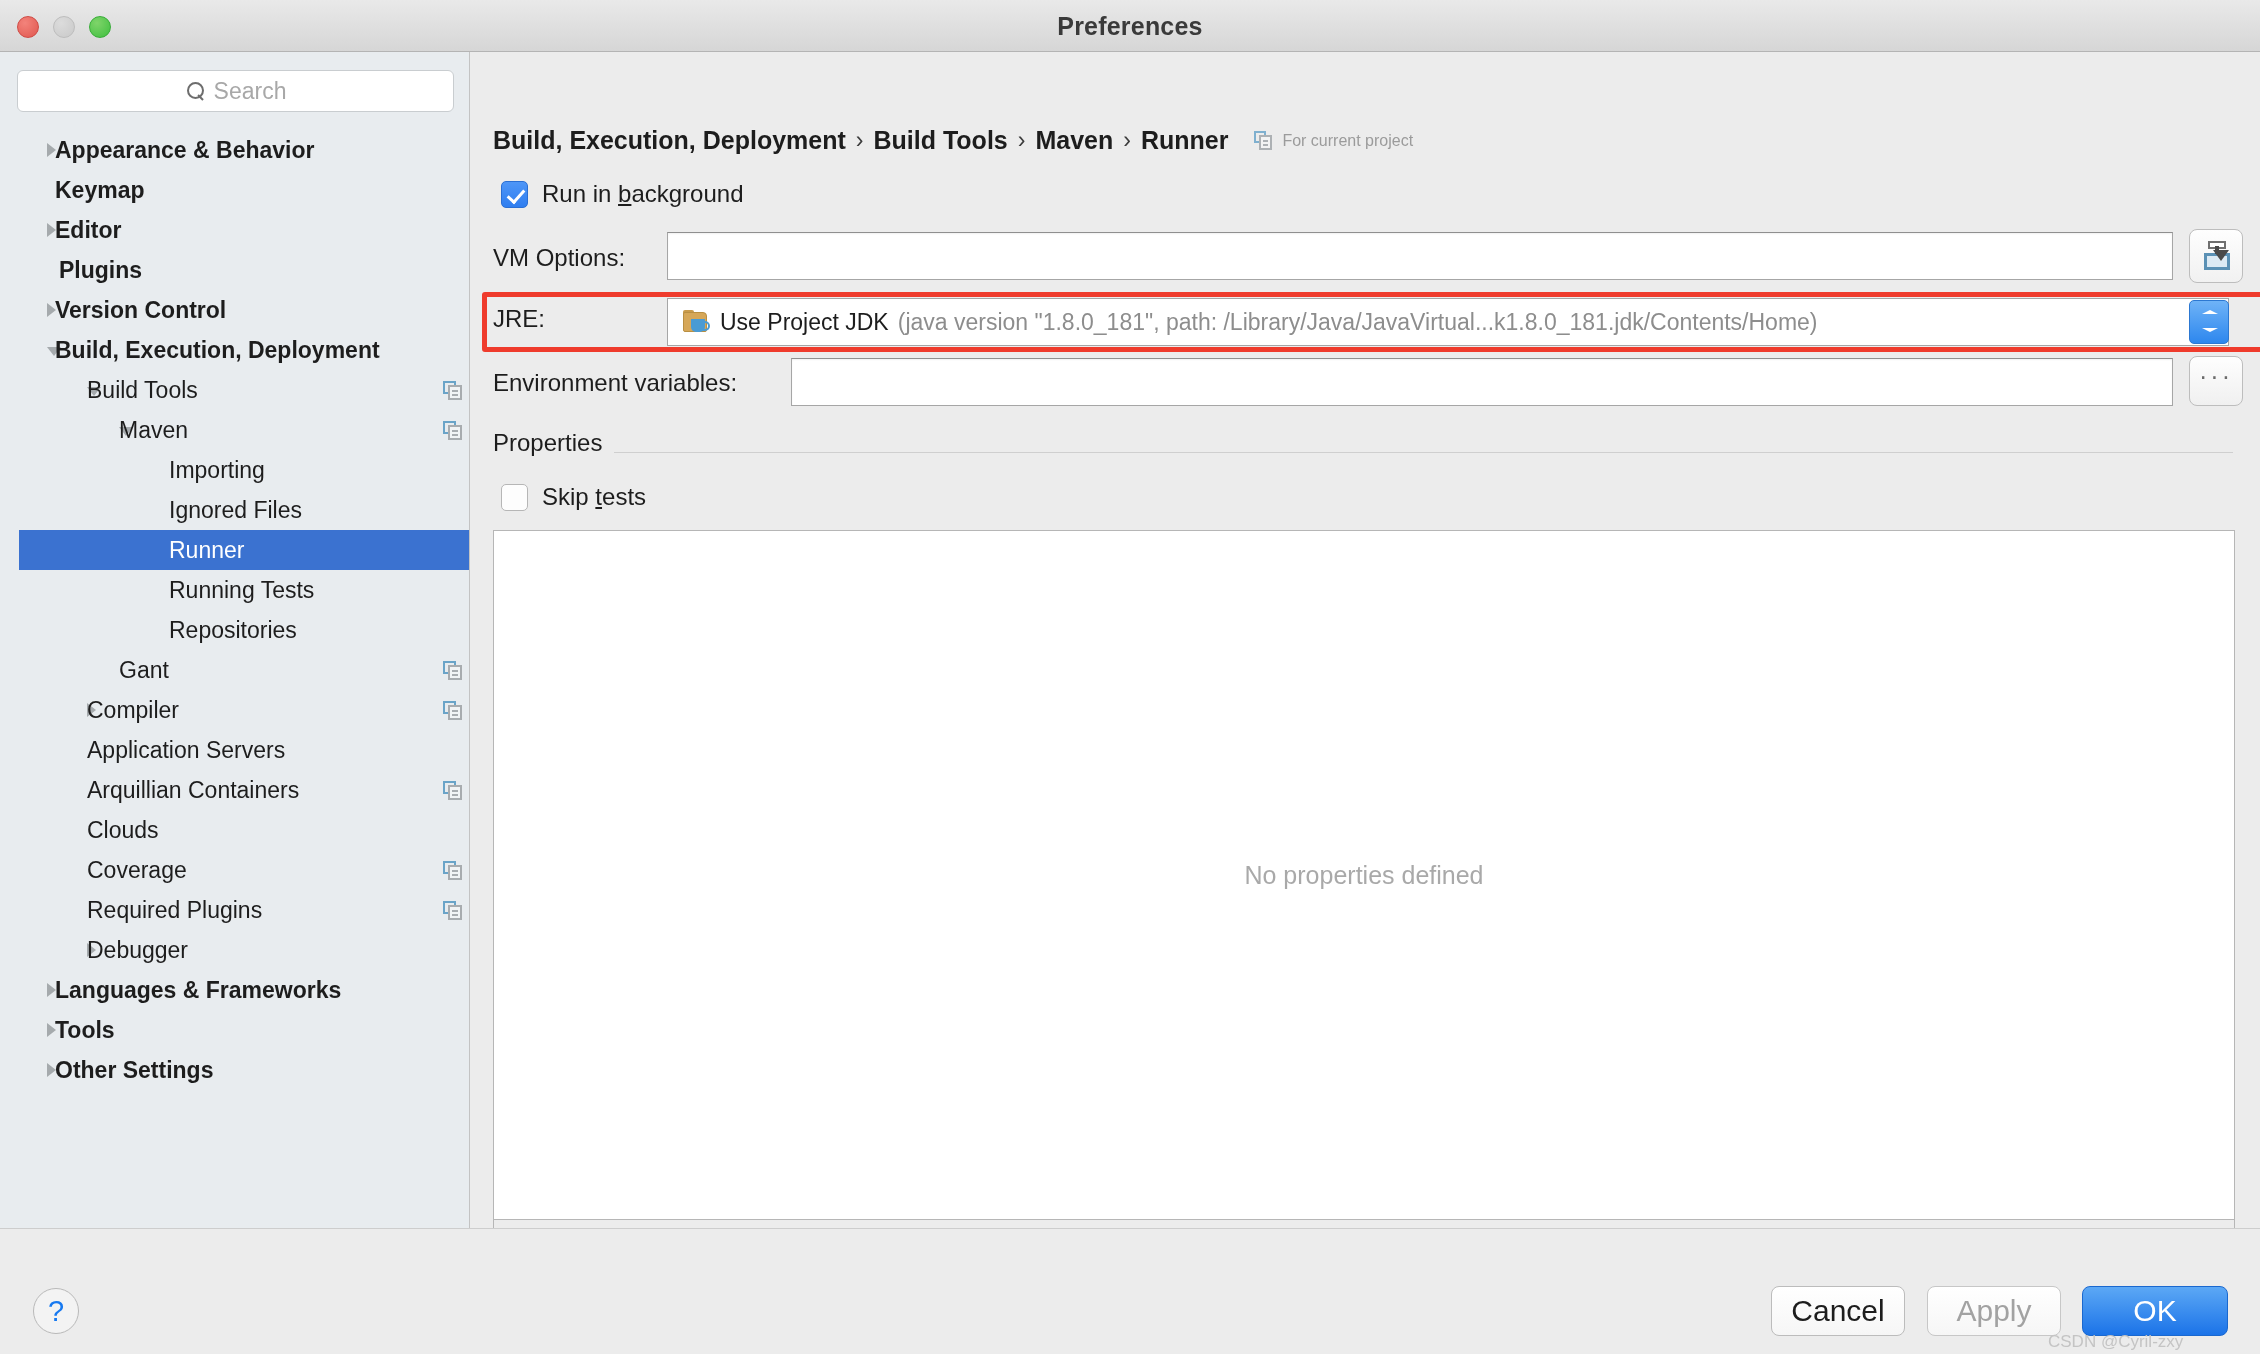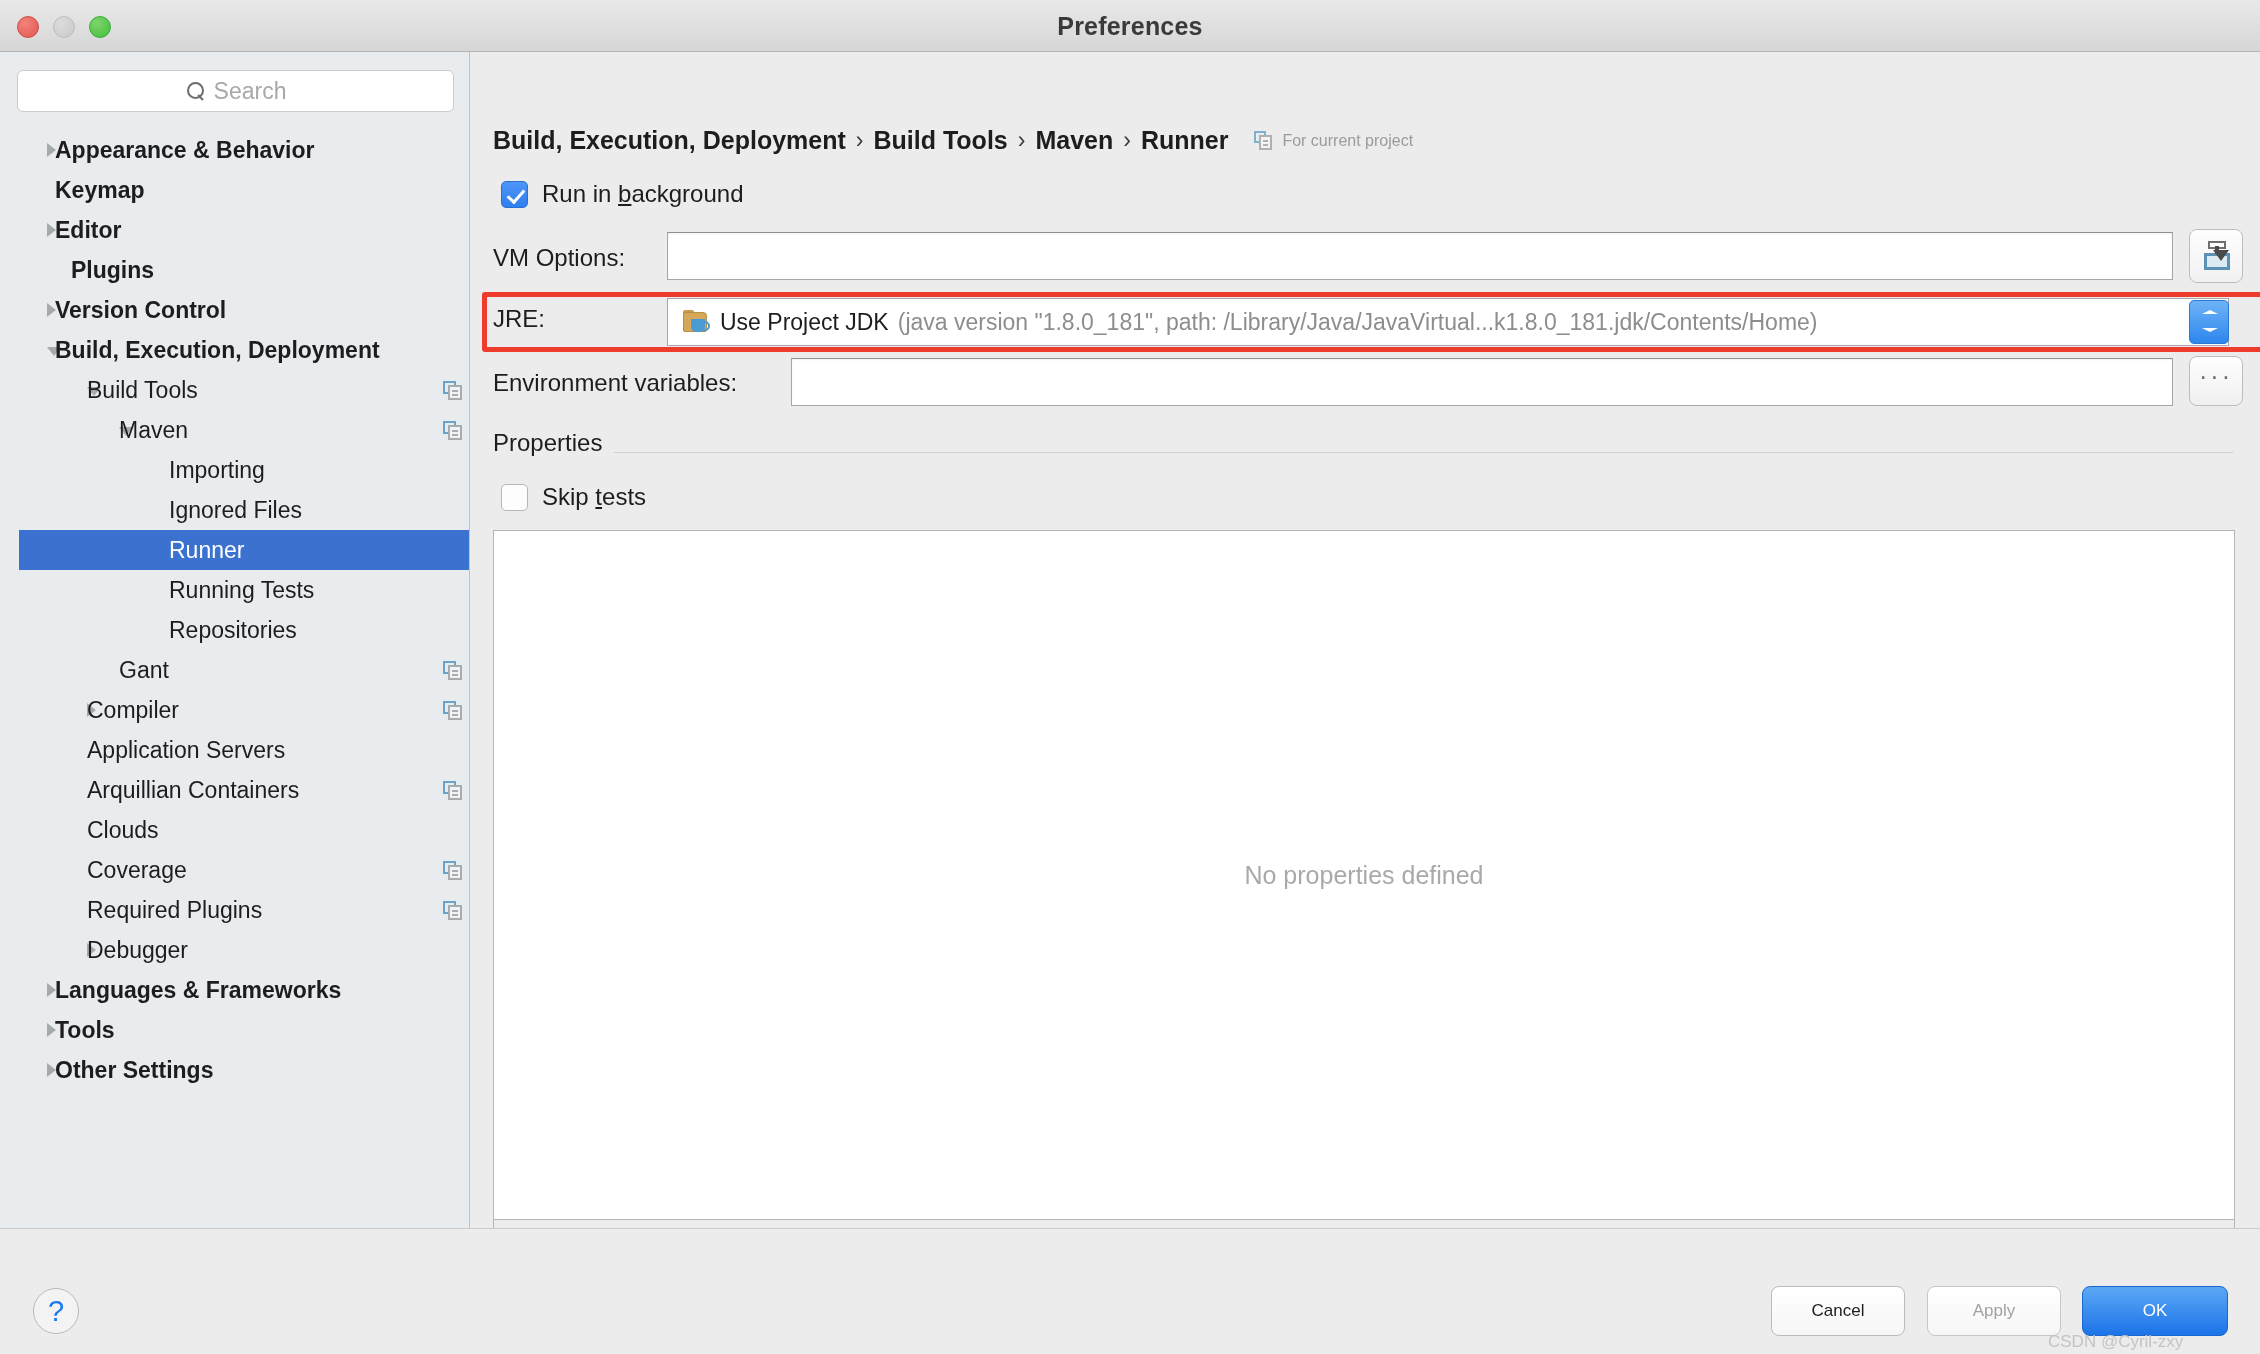--- a/index.html
+++ b/index.html
@@ -250,21 +250,21 @@
   }
   #helpbtn {
     position:absolute; left:33px; top:1288px; width:46px; height:46px;
     border-radius:50%; background:#f3f3f3; border:1px solid #b9b9b9;
     display:flex; align-items:center; justify-content:center;
     font-size:29px; color:#1779f0; font-weight:500;
   }
   .abtn {
     position:absolute; top:1286px; height:50px; border-radius:8px;
     display:flex; align-items:center; justify-content:center;
-    font-size:17px;
+    font-size:30px;
   }
   #cancelbtn { left:1771px; width:134px; background:linear-gradient(to bottom,#ffffff,#f6f6f6); border:1px solid #bcbcbc; color:#1d1d1d; }
   #applybtn  { left:1927px; width:134px; background:linear-gradient(to bottom,#ffffff,#f6f6f6); border:1px solid #c7c7c7; color:#a2a2a2; }
   #okbtn     { left:2082px; width:146px; background:linear-gradient(to bottom,#5ca8f5,#1b73e8); border:1px solid #1a68cf; color:#fff; }
   #watermark {
     position:absolute; left:2048px; top:1332px;
     font-size:17px; color:#c4c4c4; white-space:nowrap;
   }
 </style>
 </head>
@@ -292,21 +292,21 @@
           <span class="lbl" style="left: 36px;">Appearance &amp; Behavior</span>
         </div>
         <div class="row bold">
           <span class="lbl" style="left: 36px;">Keymap</span>
         </div>
         <div class="row bold">
           <span class="tw tw-right" style="left: 28px; top: 13px;"></span>
           <span class="lbl" style="left: 36px;">Editor</span>
         </div>
         <div class="row bold">
-          <span class="lbl" style="left: 52px;">Plugins</span>
+          <span class="lbl" style="left: 40px;">Plugins</span>
         </div>
         <div class="row bold">
           <span class="tw tw-right" style="left: 28px; top: 13px;"></span>
           <span class="lbl" style="left: 36px;">Version Control</span>
         </div>
         <div class="row bold">
           <span class="tw tw-down" style="left: 28px; top: 17px;"></span>
           <span class="lbl" style="left: 36px;">Build, Execution, Deployment</span>
         </div>
         <div class="row">

